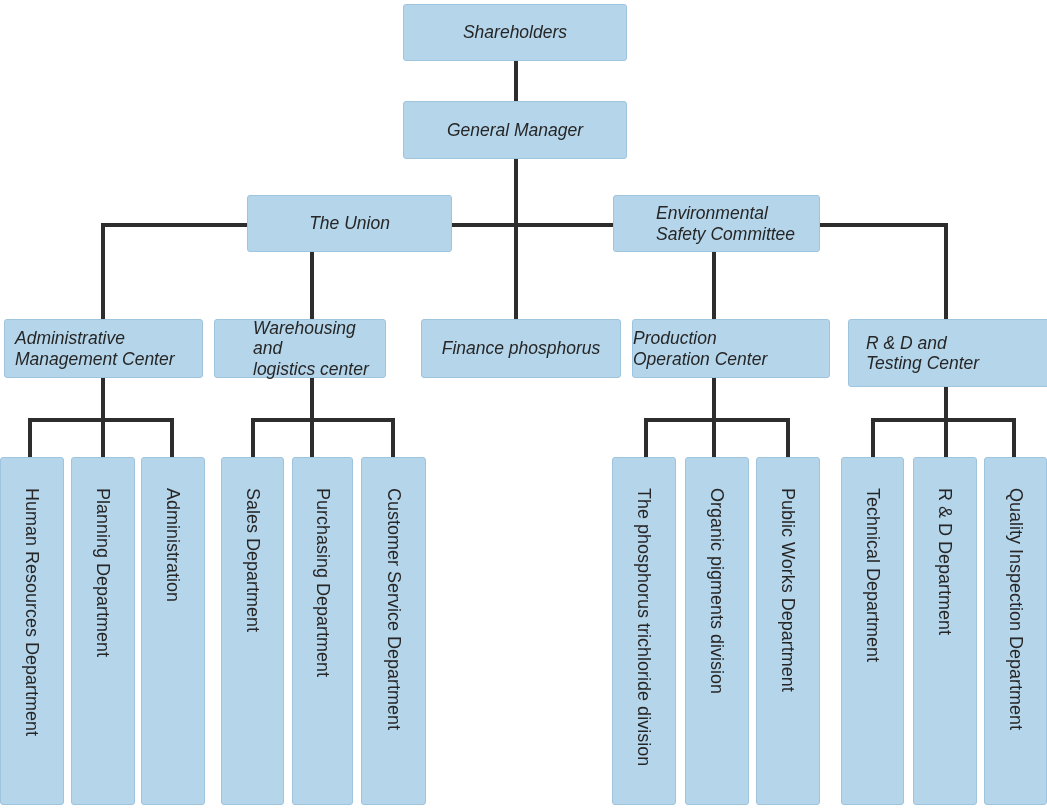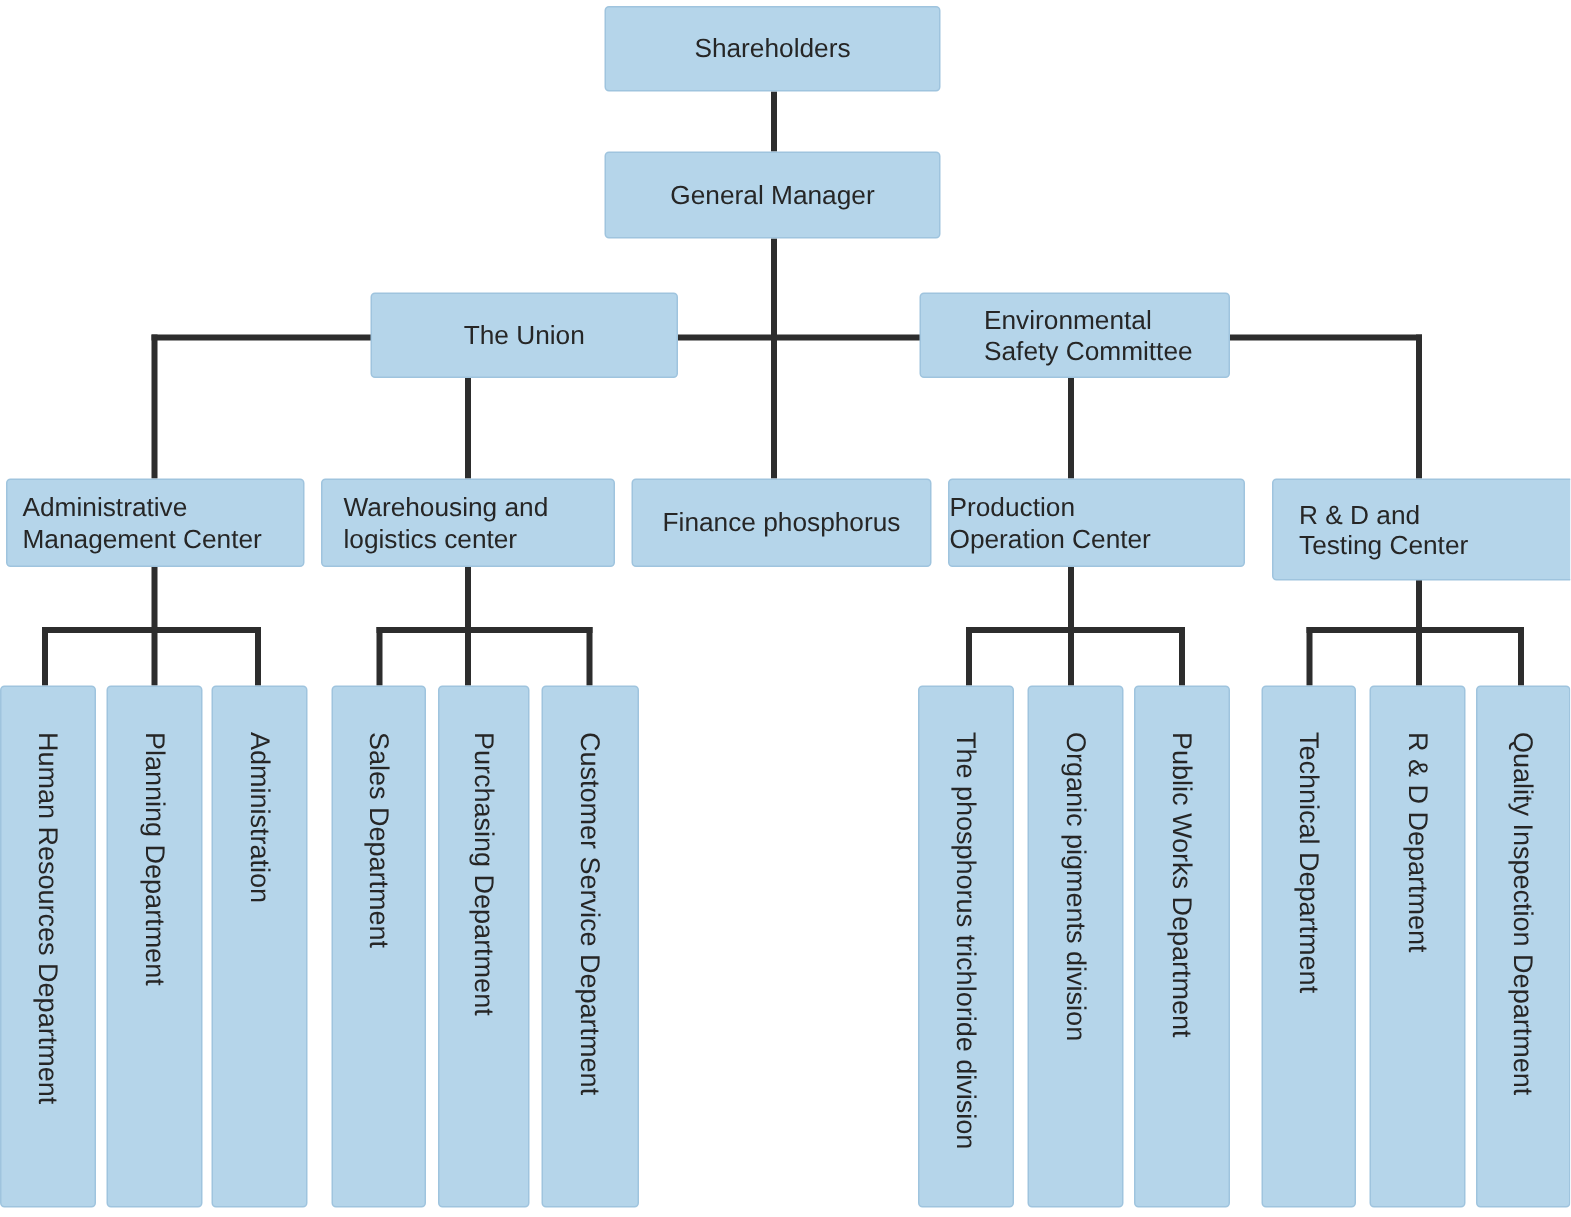--- a/index.html
+++ b/index.html
@@ -23,20 +23,21 @@
     border-radius: 3px;
     color: #262626;
     font-size: 17.5px;
     line-height: 1.16;
     display: flex;
     align-items: center;
     justify-content: center;
     text-align: center;
     white-space: pre-line;
     z-index: 2;
+    font-style: italic;
   }
   .node.align-left {
     justify-content: flex-start;
     text-align: left;
   }
   .vnode {
     position: absolute;
     box-sizing: border-box;
     background: #b5d5ea;
     border: 1px solid #9fc4de;
@@ -113,21 +114,21 @@
   </div>
   <div class="node align-left" style="left:613px; top:195px; width:207px; height:57px; padding-left:42px;">
     <span>Environmental
 Safety Committee</span>
   </div>
 
   <div class="node align-left" style="left:4px; top:319px; width:199px; height:59px; padding-left:10px;">
     <span>Administrative
 Management Center</span>
   </div>
-  <div class="node align-left" style="left:214px; top:319px; width:196px; height:59px; padding-left:14px;">
+  <div class="node align-left" style="left:214px; top:319px; width:172px; height:59px; padding-left:38px;">
     <span>Warehousing and
 logistics center</span>
   </div>
   <div class="node" style="left:421px; top:319px; width:200px; height:59px;">
     <span>Finance phosphorus</span>
   </div>
   <div class="node align-left" style="left:632px; top:319px; width:198px; height:59px; ">
     <span>Production
 Operation Center</span>
   </div>

